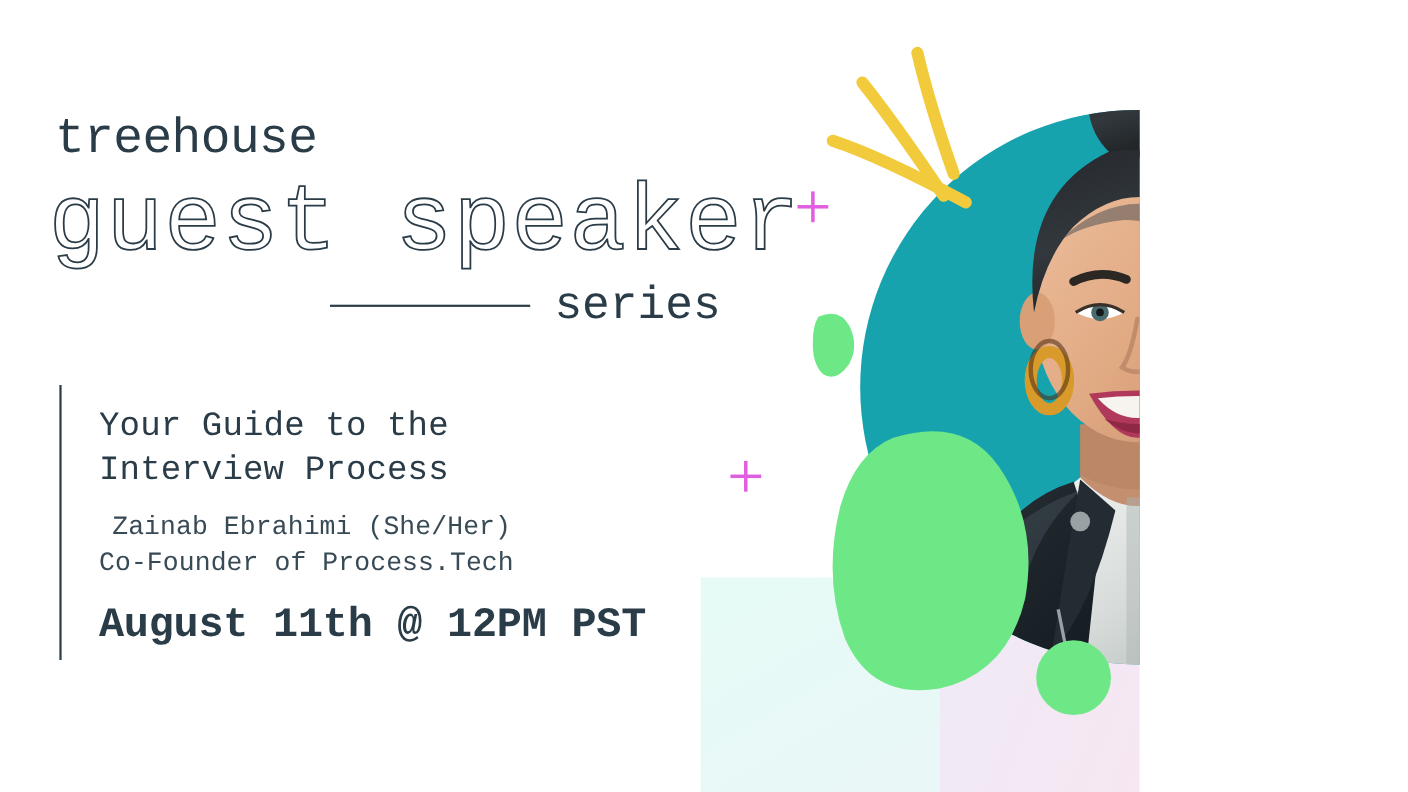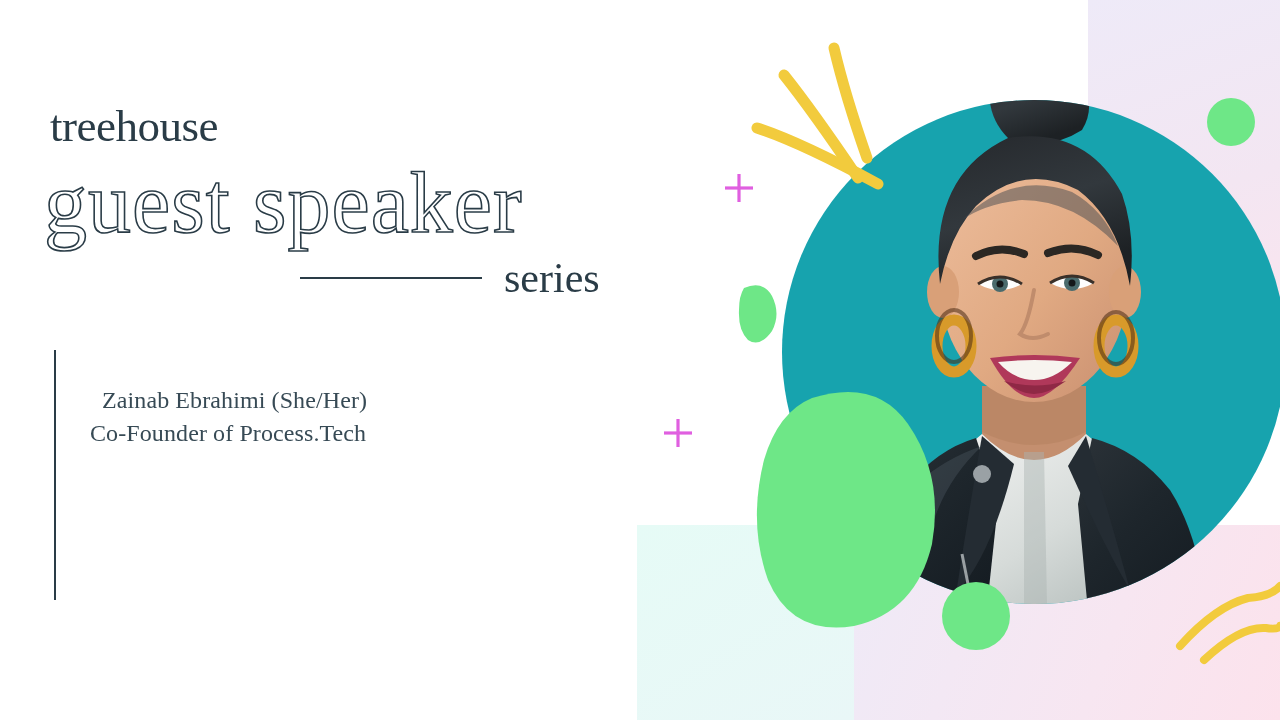--- a/index.html
+++ b/index.html
@@ -2,25 +2,25 @@
 <html><head>
 <meta charset="utf-8">
 <style>
   html, body {
     margin: 0;
     padding: 0;
     background: #ffffff;
   }
   #canvas {
     position: relative;
-    width: 1280px;
+    width: 1036px;
     height: 720px;
     overflow: hidden;
     background: #ffffff;
-    font-family: Liberation Serif, serif;
+    font-family: Liberation Mono, monospace;
   }
 
   
   .panel {
     position: absolute;
   }
   #panel-top-right {
     left: 1088px;
     top: 0;
     width: 192px;
@@ -323,18 +323,21 @@
     <div id="headline-outline">guest speaker</div>
 
     <div id="series-row">
       <div id="series-rule"></div>
       <div id="series-label">series</div>
     </div>
 
     <div id="accent-rule"></div>
 
     <div id="talk-block">
+      <div id="talk-title">Your Guide to the
+Interview Process</div>
       <div id="speaker-name">Zainab Ebrahimi (She/Her)</div>
       <div id="speaker-role">Co-Founder of Process.Tech</div>
+      <div id="event-datetime">August 11th @ 12PM PST</div>
     </div>
   </div>
 
 </div>
 
 </body></html>

